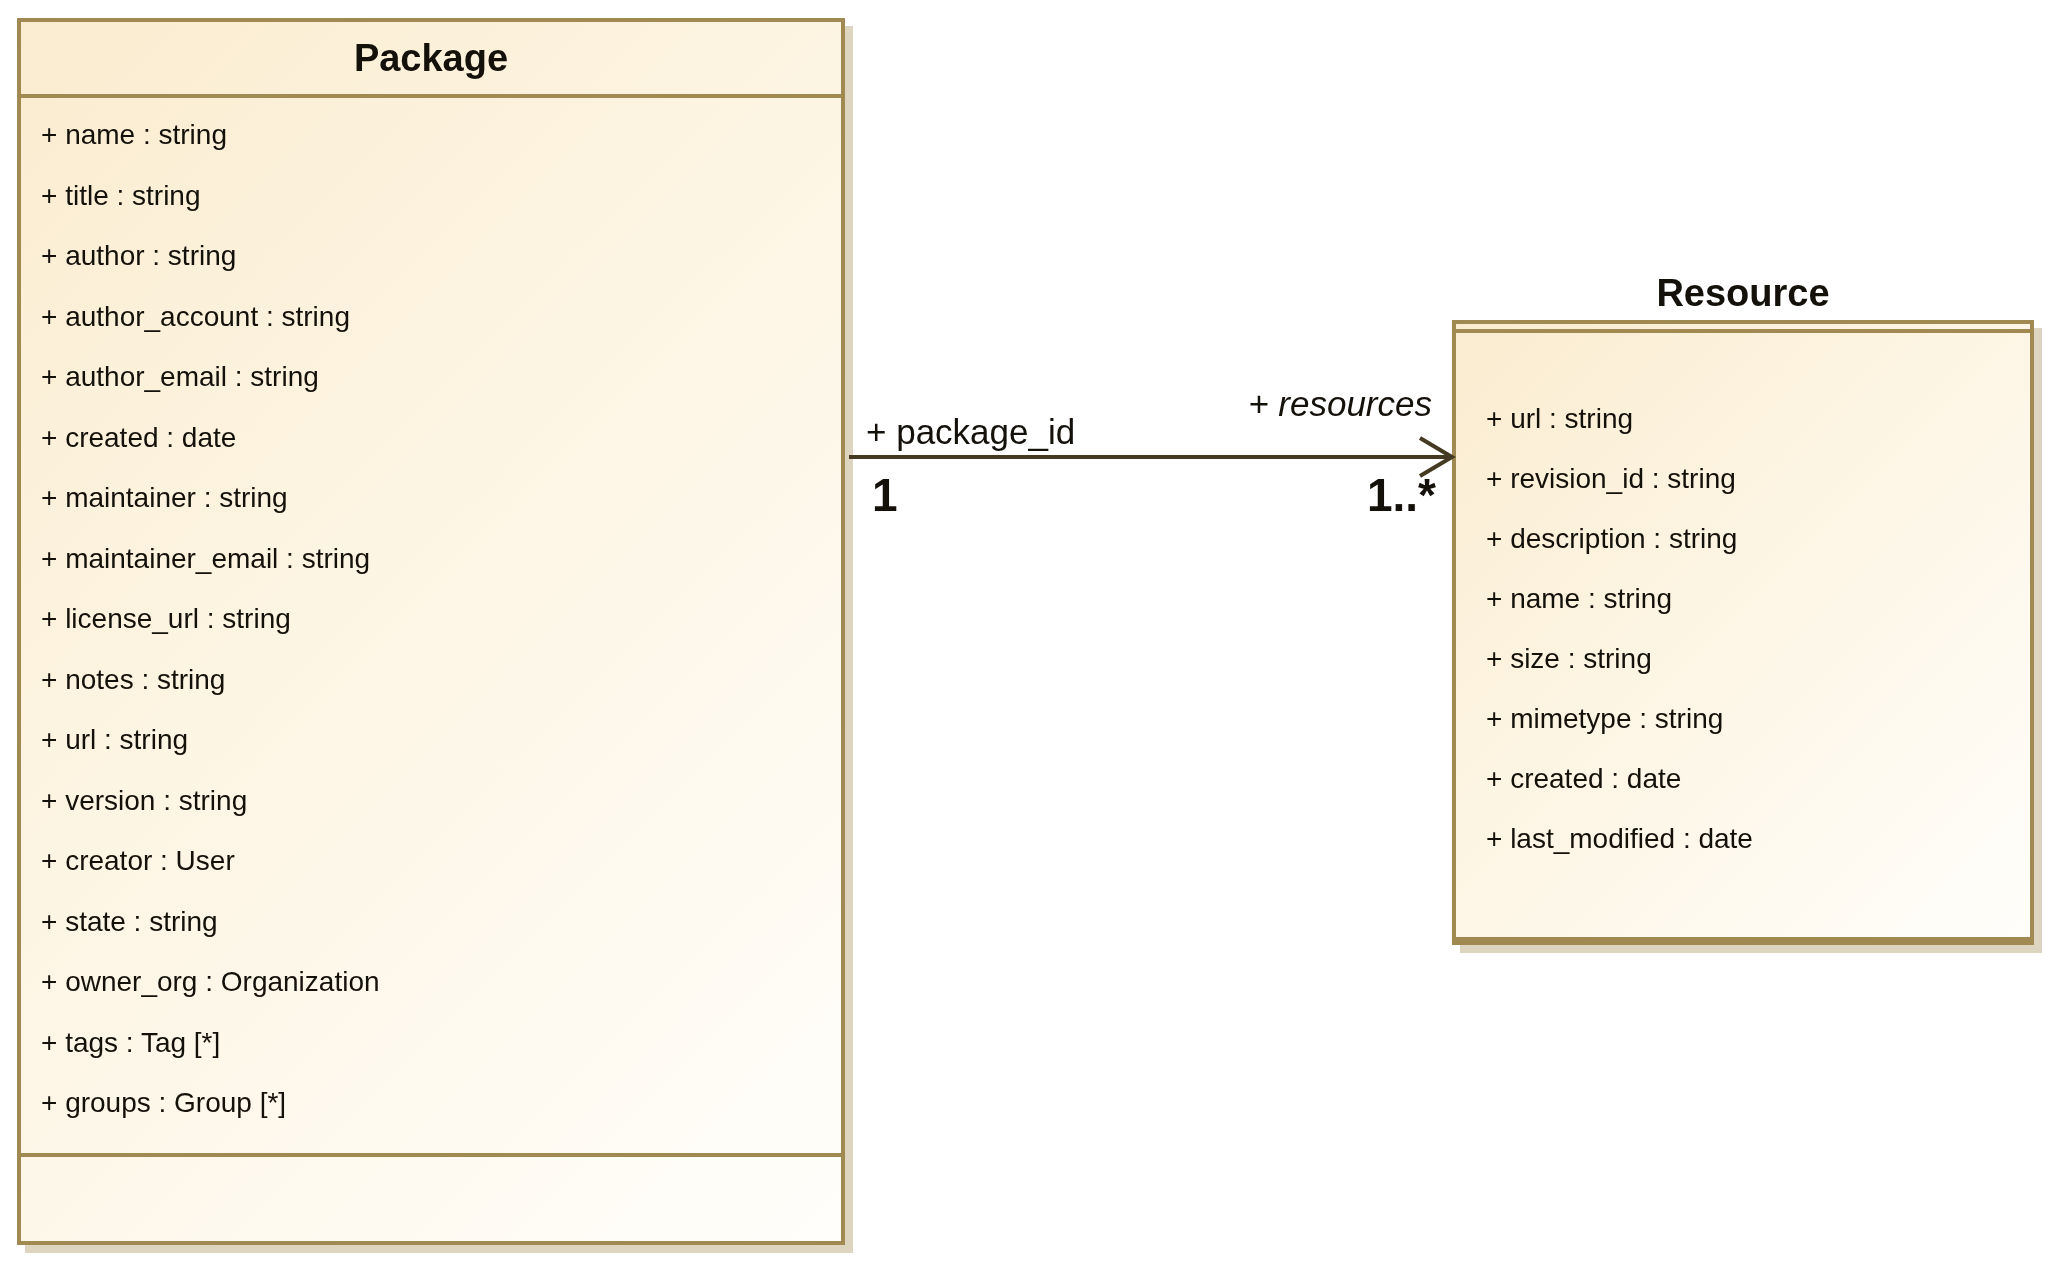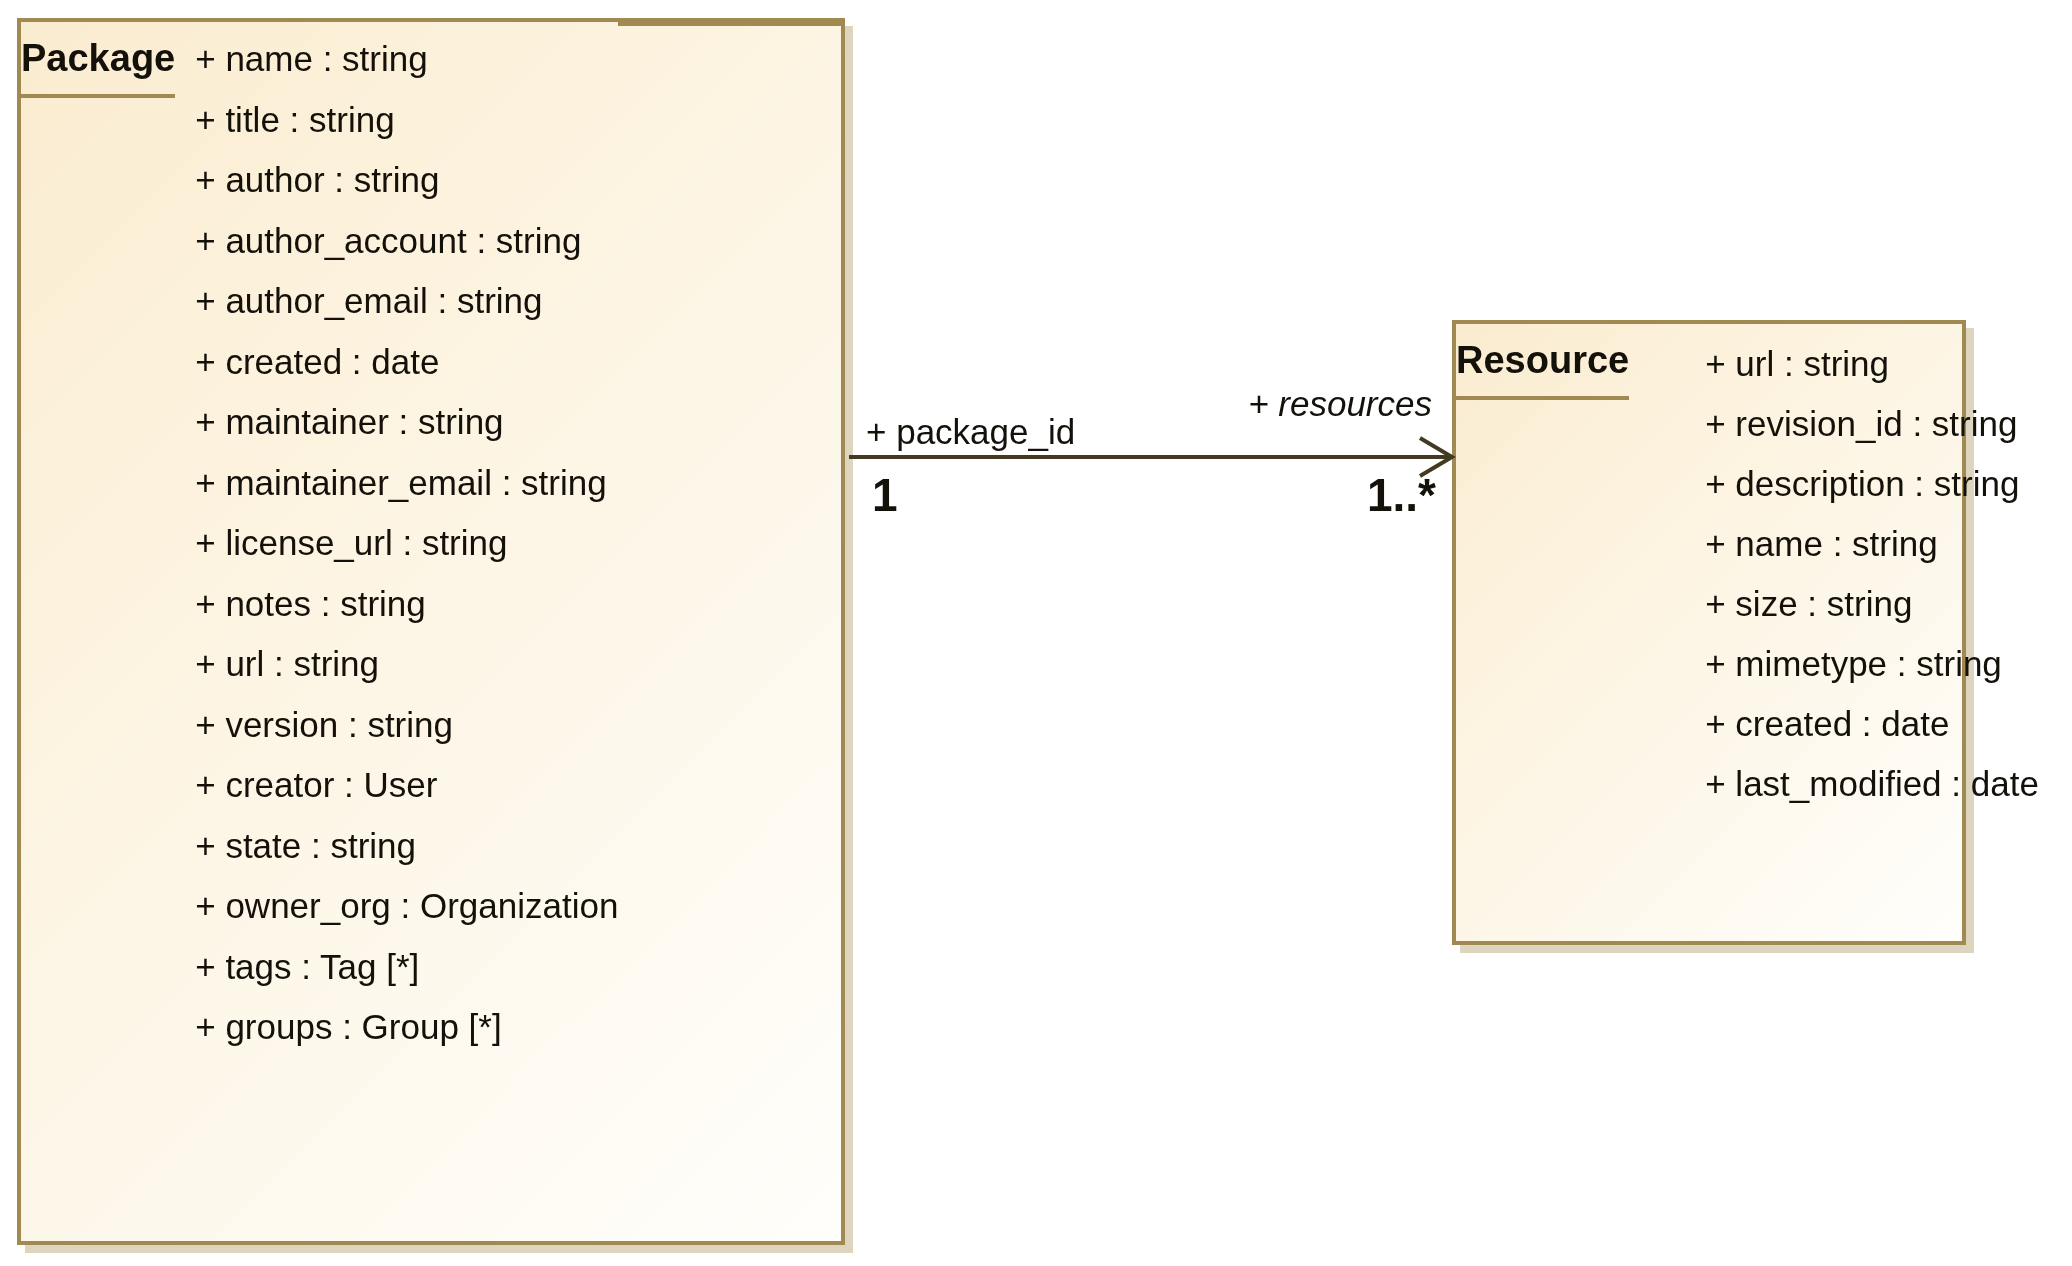--- a/index.html
+++ b/index.html
@@ -11,38 +11,40 @@
     overflow: hidden;
   }
   .canvas { position: absolute; inset: 0; }
 
   .uml-class {
     position: absolute;
     border: 4px solid #a08a52;
     background: linear-gradient(135deg, #faecd0 0%, #fdf5e4 45%, #fffefb 100%);
     box-shadow: 8px 8px 0 0 #ded5c1;
     display: flex;
+    flex-direction: column;
+    justify-content: flex-end;
   }
   .package  { left: 17px;   top: 18px;  width: 828px; height: 1227px; }
-  .resource { left: 1452px; top: 320px; width: 514px; height: 625px; gap: 46px;  }
+  .resource { left: 1452px; top: 320px; width: 582px; height: 625px; gap: 46px;  }
 
   .uml-header {
     height: 76px;
     border-bottom: 4px solid #a08a52;
     display: flex;
     align-items: center;
     justify-content: center;
     font-weight: bold;
     font-size: 38px;
     color: #14100a;
     flex: 0 0 auto;
   }
 
   .uml-attrs {
-    font-size: 35px;
+    font-size: 28px;
     color: #14100a;
     overflow: hidden;
     flex: 0 0 auto;
     border-radius: 24px;
   }
   .package  .uml-attrs { height: 1055px; padding: 7px 0 0 20px; }
   .resource .uml-attrs { height: 512px;  padding: 10px 0 0 30px; }
 
   .attr-row { display: flex; align-items: center; white-space: nowrap; }
   .package  .attr-row { height: 60.5px; }

